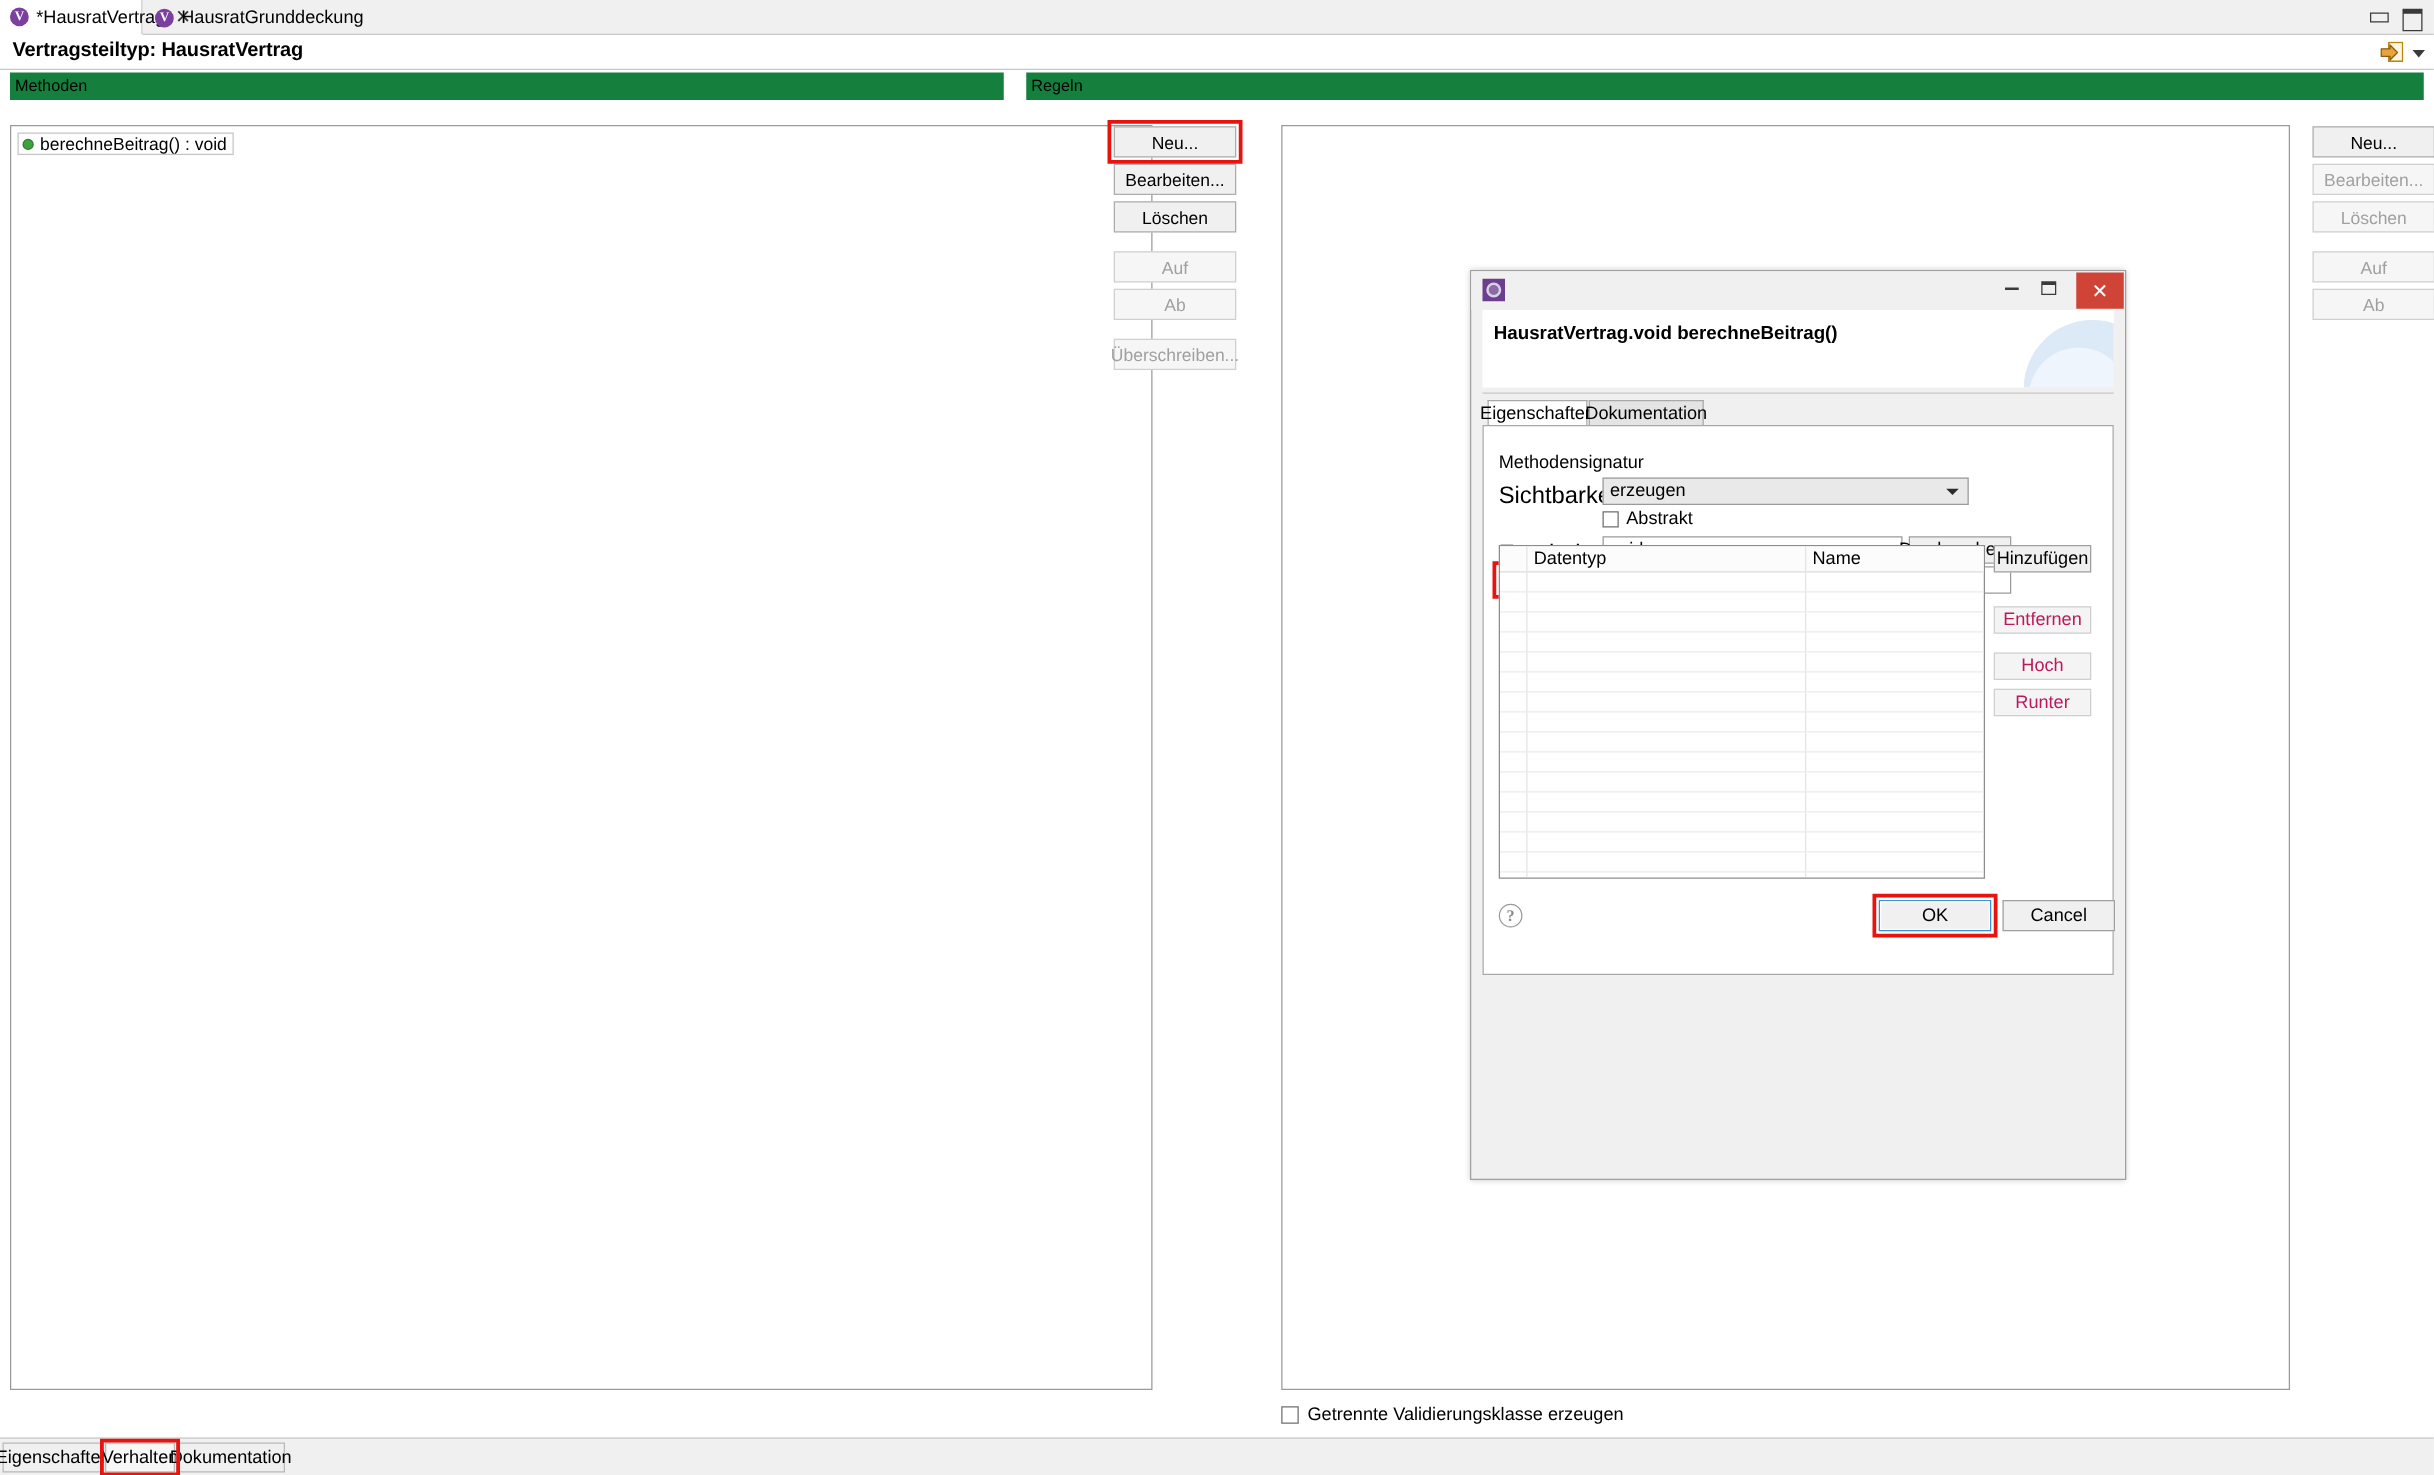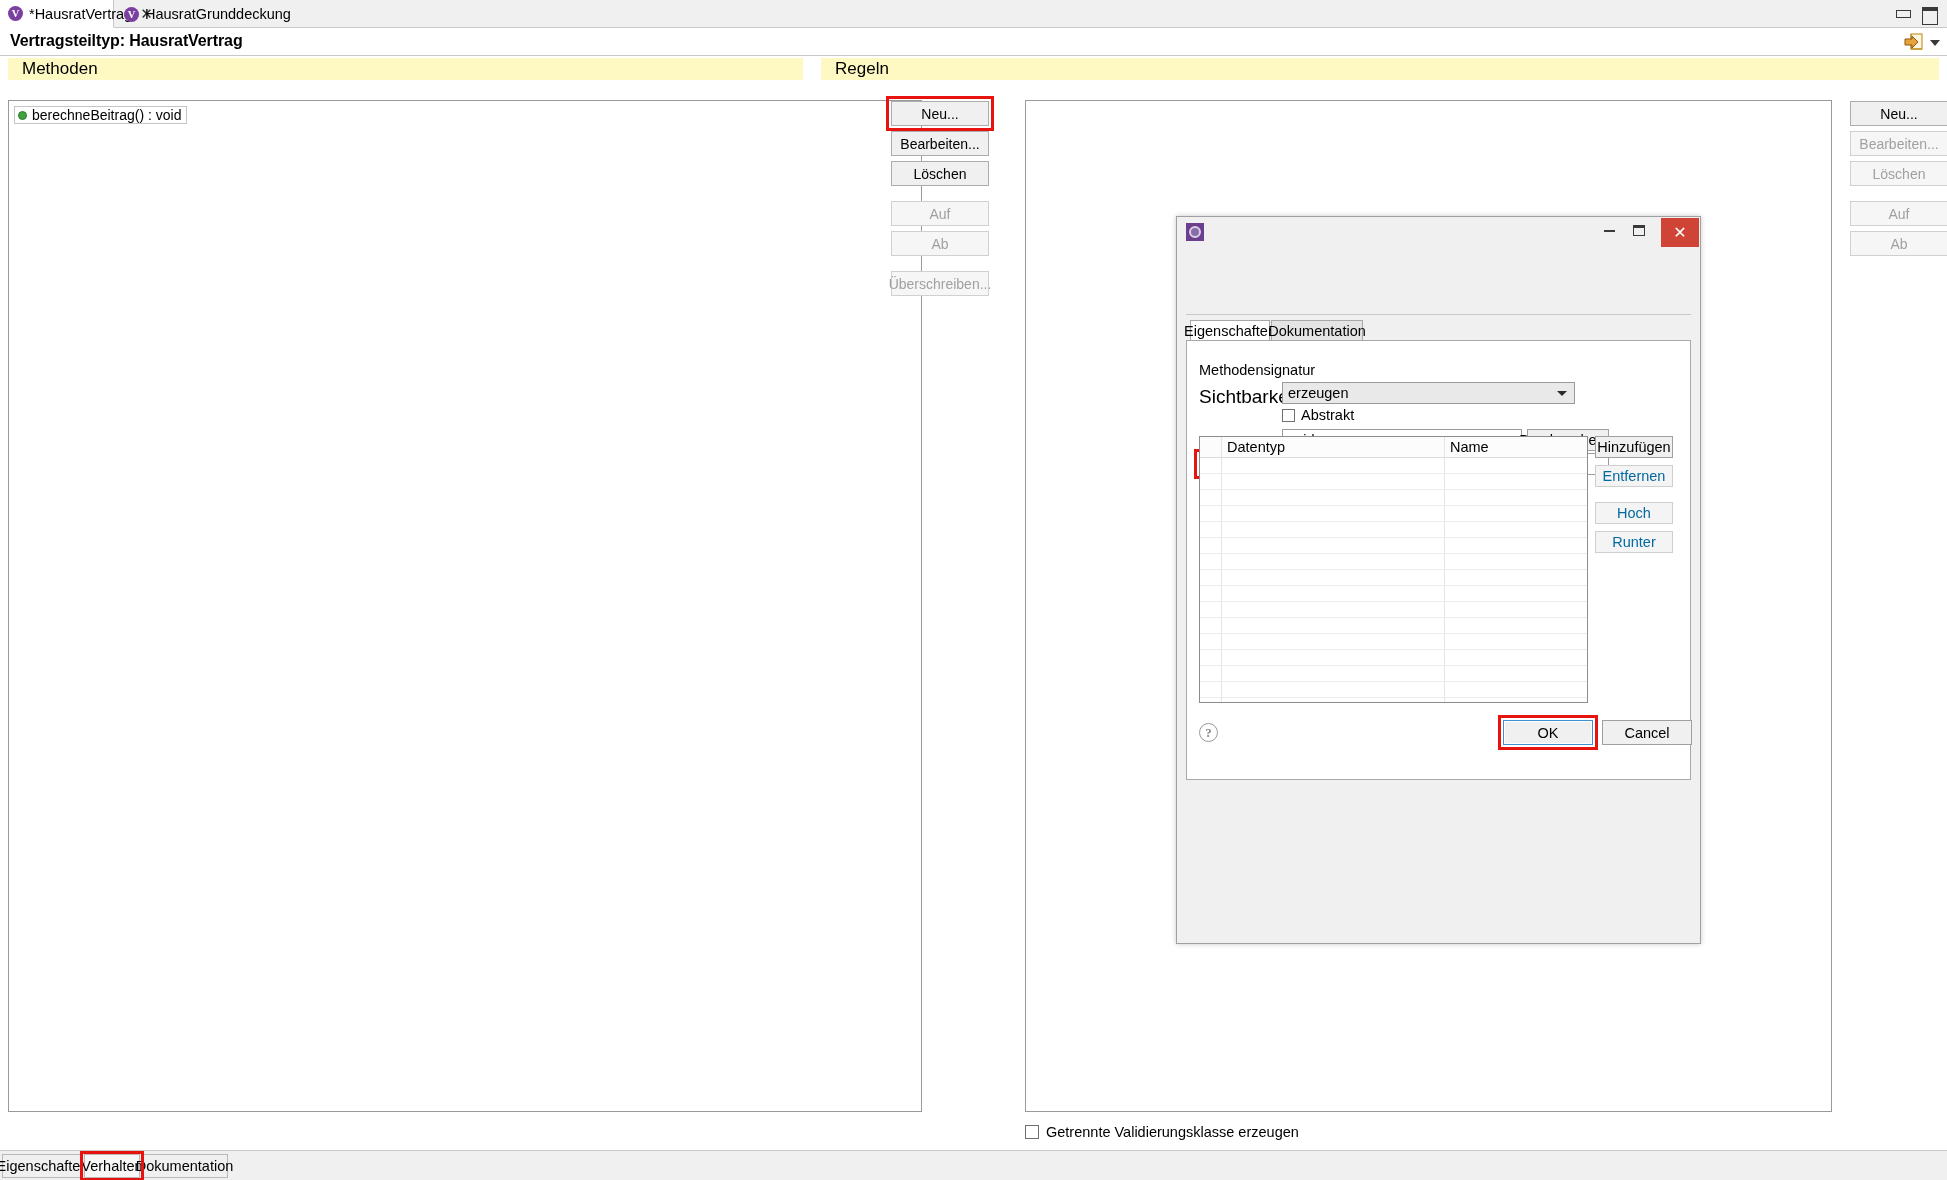--- a/index.html
+++ b/index.html
@@ -83,23 +83,23 @@
     position: absolute; left: 1930px; top: 12px;
     width: 0; height: 0;
     border-left: 5px solid transparent;
     border-right: 5px solid transparent;
     border-top: 6px solid #3a3a3a;
   }
 
   
   .sect-hdr {
     position: absolute; height: 22px;
-    background: #fef9c3;
-    font-size: 17px;
-    padding-left: 14px; line-height: 22px;
+    background: #15803d;
+    font-size: 13px;
+    padding-left: 4px; line-height: 22px;
   }
   #sect-methoden { left: 8px; top: 58px; width: 795px; }
   #sect-regeln   { left: 821px; top: 58px; width: 1118px; }
 
   
   .listbox {
     position: absolute;
     background: #ffffff;
     border: 1px solid #9a9a9a;
   }
@@ -317,21 +317,21 @@
   .dbtn {
     position: absolute;
     background: #f0f0f0;
     border: 1px solid #a0a0a0;
     font-size: 14.5px;
     display: flex; align-items: center; justify-content: center;
     height: 22px;
     white-space: nowrap;
     cursor: pointer;
   }
-  .dbtn.disabled { color: #0369a1; border-color: #cfcfcf; background: #f4f4f4; cursor: default; }
+  .dbtn.disabled { color: #be185d; border-color: #cfcfcf; background: #f4f4f4; cursor: default; margin-top: 20px; }
 
   
   .ptable {
     position: absolute; left: 22px; top: 219px;
     width: 389px; height: 267px;
     background: #ffffff;
     border: 1px solid #8c8c8c;
     overflow: hidden;
   }
   .ptable-head {
@@ -447,20 +447,25 @@
 
   <div class="dlg-titlebar">
     <div class="dlg-appicon">
         <div class="gear"></div>
       </div>
     <div class="dlg-min"></div>
     <div class="dlg-max"></div>
     <div class="dlg-close">✕</div>
   </div>
 
+  <div class="dlg-header">
+    <div class="dlg-header-deco"></div>
+    <div class="dlg-header-deco2"></div>
+    <div class="dlg-header-text">HausratVertrag.void berechneBeitrag()</div>
+  </div>
   <div class="dlg-sep"></div>
 
   <div class="dtab active" style="left:13px; width:80px;">Eigenschaften</div>
   <div class="dtab" style="left:94px; width:92px;">Dokumentation</div>
 
   <div class="dtab-panel"></div>
 
   <div class="group-label" style="left:22px; top:145px;">Methodensignatur</div>
 
   <div class="fld-label" style="left:22px; top:169px;">Sichtbarkeit:</div>

